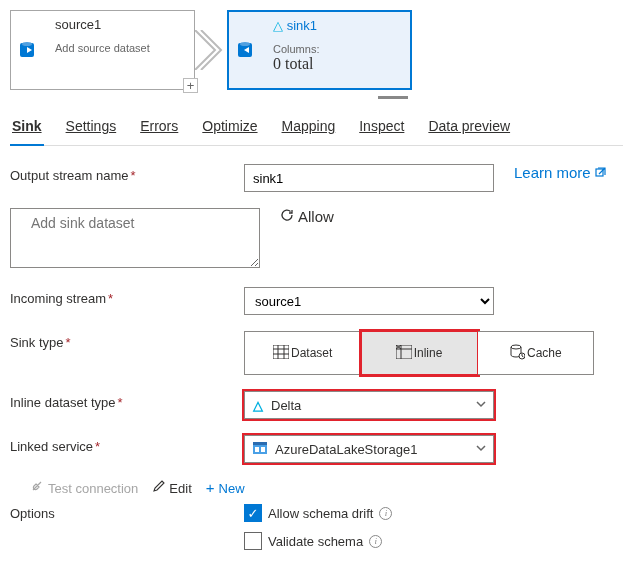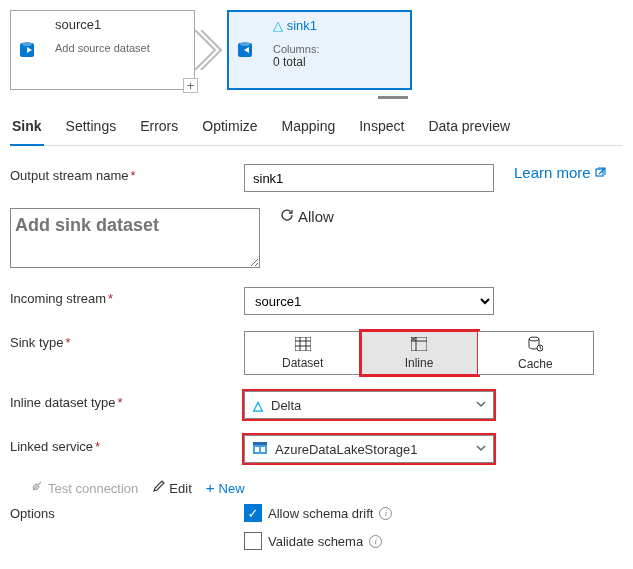--- a/index.html
+++ b/index.html
@@ -15,37 +15,37 @@
   .node-title { font-size: 13px; color:#323130; margin-bottom: 10px; }
   .node-sub { font-size: 11px; color:#666; }
   .node.selected .node-title { color:#0078d4; font-weight:400; }
   .add-btn { position:absolute; right:-4px; bottom:-4px; width:15px; height:15px; font-size:13px; line-height:13px; text-align:center; color:#666; background:#fff; border:1px solid #bbb; }
   .connector { width: 32px; height: 80px; display:flex; align-items:center; justify-content:center; }
   .connector svg { width: 32px; height: 40px; }
   .resize-grip { position:absolute; left:368px; bottom:-10px; width:30px; height:4px; border-top:3px solid #888; }
 
   
   .tabs { display:flex; gap: 20px; border-bottom: 1px solid #ddd; margin-bottom: 18px; }
-  .tab { padding: 8px 2px 10px 2px; font-size: 14px; color:#323130; cursor:pointer; }
+  .tab { padding: 8px 2px 10px 2px; font-size: 14px; color:#323130; cursor:pointer;text-decoration:underline; }
   .tab.active { border-bottom: 2px solid #0078d4; font-weight:600; margin-bottom:-1px; }
 
   
   .form-row { display:flex; align-items:flex-start; margin-bottom: 16px; }
   .form-label { width: 234px; padding-top: 4px; font-size: 13px; color:#323130; }
   .form-control-area { width: 250px; }
   .form-side { margin-left: 20px; display:flex; align-items:center; gap:4px; color:#0078d4; font-size:15px; }
   .form-side.reset { color:#323130; }
   .req { color:#a4262c; margin-left:2px; }
   input[type=text].txt { width: 100%; height: 28px; border:1px solid #8a8886; padding: 0 8px; font-size:13px; }
-  textarea.txt { width:100%; height:60px; border:1px solid #8a8886; padding:6px 4px; font-size:18px; resize:both;font-weight:bold; }
+  textarea.txt { width:100%; height:60px; border:1px solid #8a8886; padding:6px 20px; font-size:14px; resize:both; }
   select.sel { width:100%; height:28px; border:1px solid #8a8886; padding:0 6px; font-size:13px; background:#fff; }
 
   
   .seg-wrap { display:flex; width: 350px; }
-  .seg { flex:1; border:1px solid #8a8886; height:44px; display:flex; flex-direction:column; align-items:center; justify-content:center; gap:2px; font-size:12px; cursor:pointer; background:#fff; }
+  .seg { flex:1; border:1px solid #8a8886; height:44px; display:flex; align-items:center; justify-content:center; gap:2px; font-size:12px; cursor:pointer; background:#fff; }
   .seg + .seg { border-left:none; }
   .seg.active { background:#e5e5e5; }
   .seg-icon { font-size:14px; }
   .highlight-red { outline: 3px solid #e1232d; outline-offset: -1px; }
 
   
   .dd { position:relative; width:250px; }
   .dd-box { width:100%; height:28px; border:1px solid #8a8886; display:flex; align-items:center; padding:0 24px 0 8px; gap:8px; font-size:13px; position:relative; background:#fff; cursor:pointer; }
   .dd-box .chev { position:absolute; right:6px; top:6px; }
   
@@ -102,21 +102,21 @@
           <ellipse cx="9" cy="6" rx="5" ry="2" fill="#50a0e0"></ellipse>
         </svg>
       </span>
     </div>
     <div class="node-body">
       <div class="node-title">
         <span style="color:#00b0e0;">△</span>
         <span>sink1</span>
       </div>
       <div class="node-sub">Columns:</div>
-      <div class="node-sub" style="color:#323130; font-size:12px;">0 total</div>
+      <div class="node-sub" style="color:#323130; font-size:16px;font-family:Liberation Serif, serif;">0 total</div>
     </div>
   </div>
   <div class="resize-grip"></div>
 </div>
 
 <div class="tabs">
   <div class="tab active">Sink</div>
   <div class="tab">Settings</div>
   <div class="tab">Errors</div>
   <div class="tab">Optimize</div>

